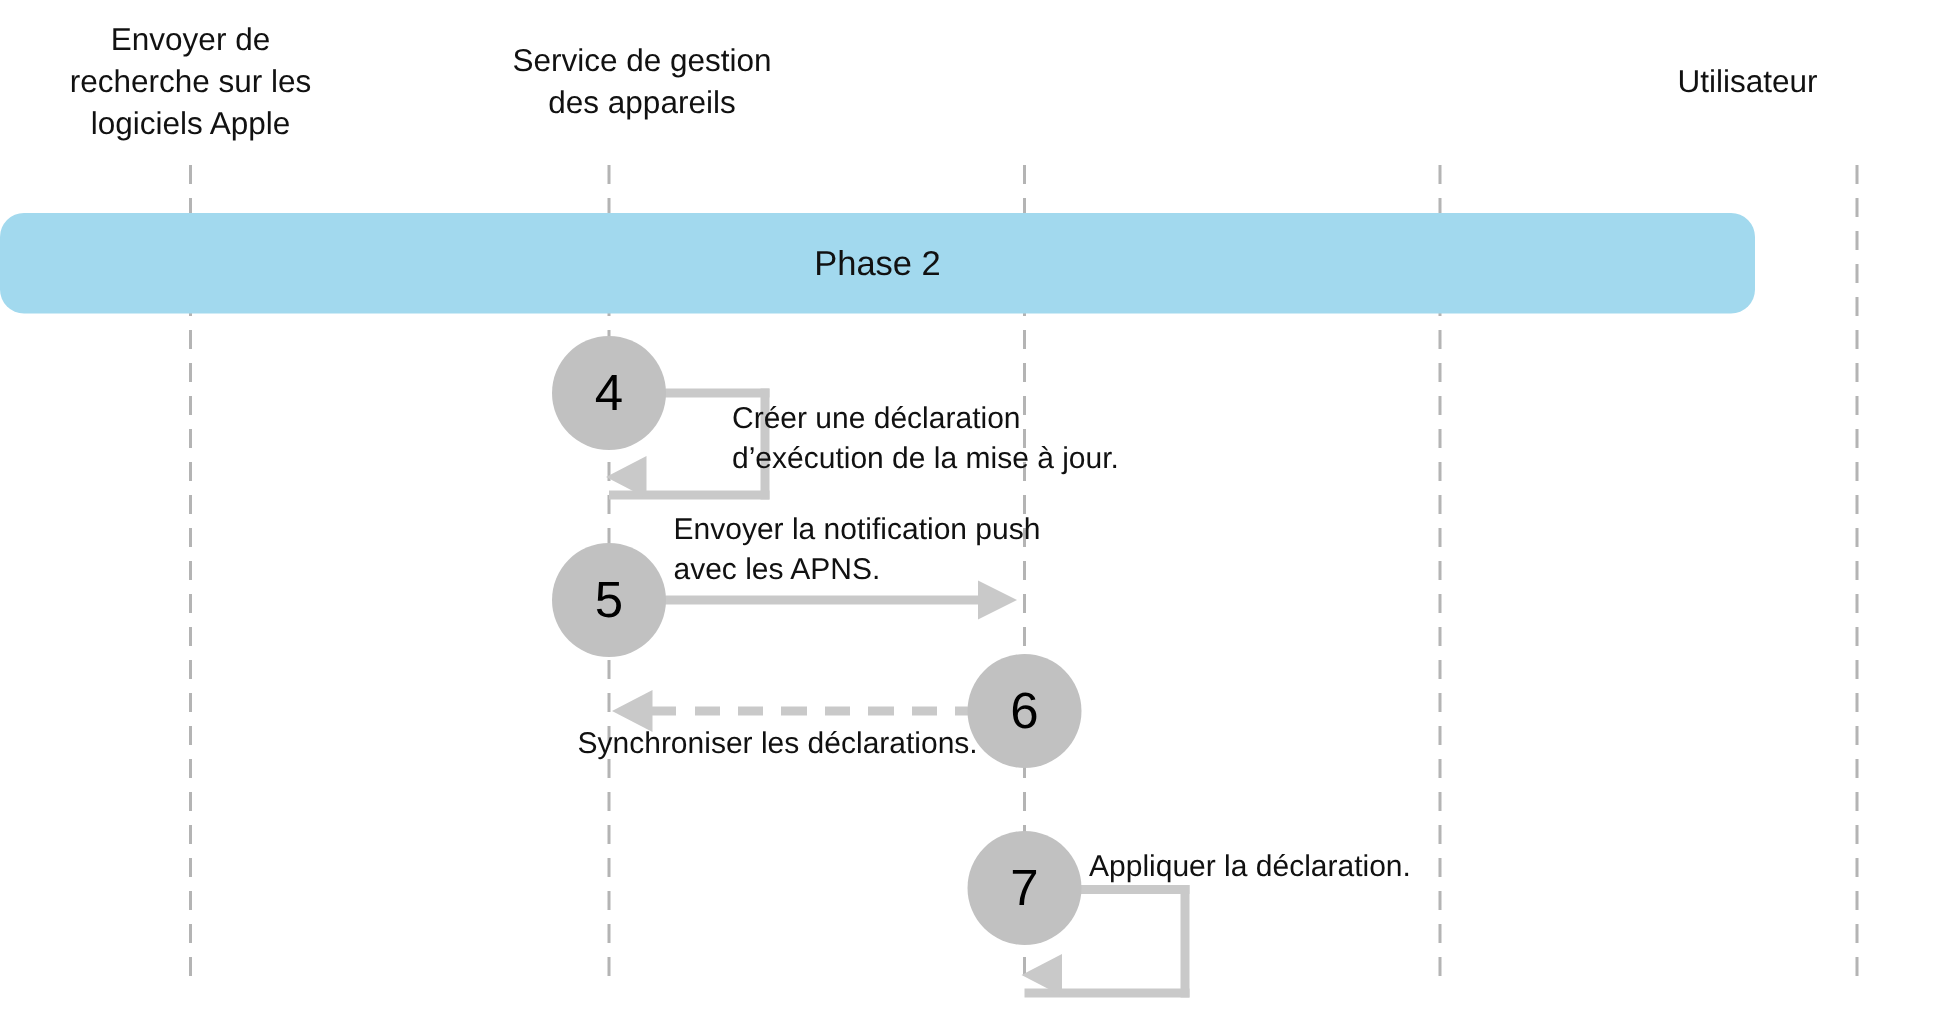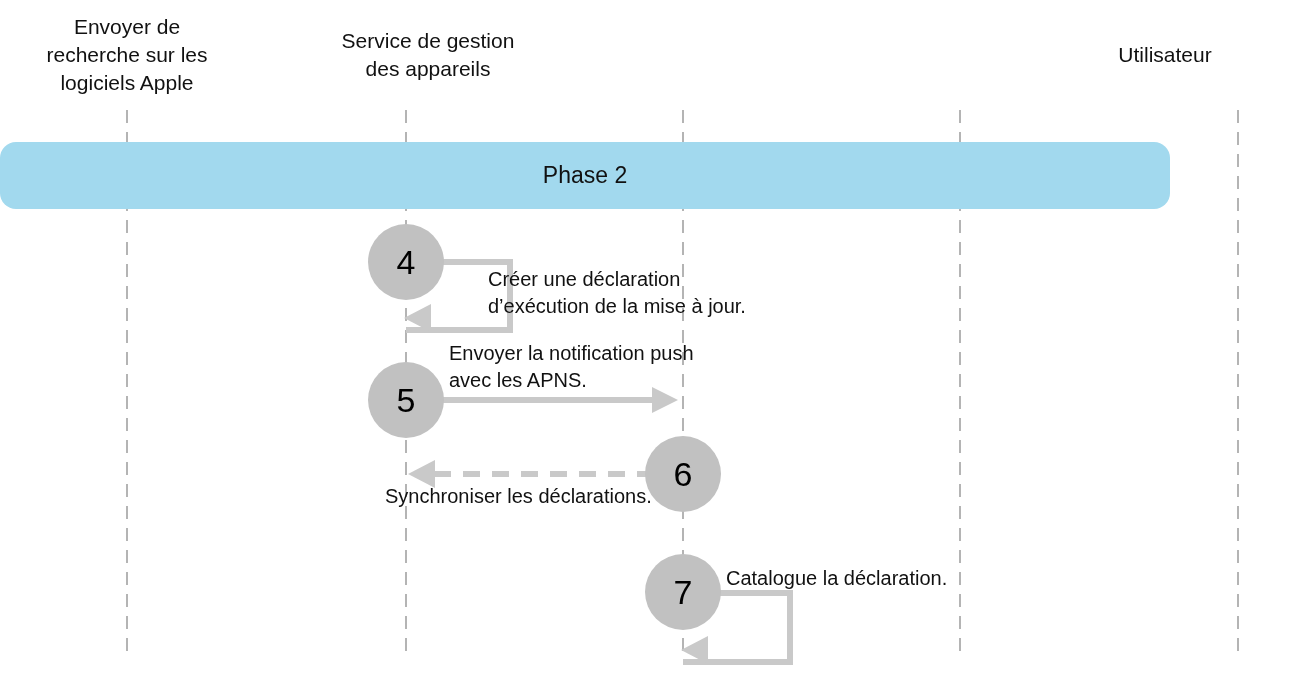--- a/index.html
+++ b/index.html
@@ -168,15 +168,15 @@
   <div class="step-circle" style="left:645px; top:436px;">
     <span class="step-number">6</span>
   </div>
   <div class="msg-label" style="left:357px; top:483px;margin-left:28px;">Synchroniser les déclarations.</div>
 
   <div class="self-loop" style="left:683px; top:590px; width:104px; height:63px;"></div>
   <div class="arrowhead-left" style="left:681px; top:636px;"></div>
   <div class="step-circle" style="left:645px; top:554px;">
     <span class="step-number">7</span>
   </div>
-  <div class="msg-label" style="left:726px; top:565px;">Catalogue la déclaration.</div>
+  <div class="msg-label" style="left:726px; top:565px;">Appliquer la déclaration.</div>
 
 </div>
 
 </body></html>

